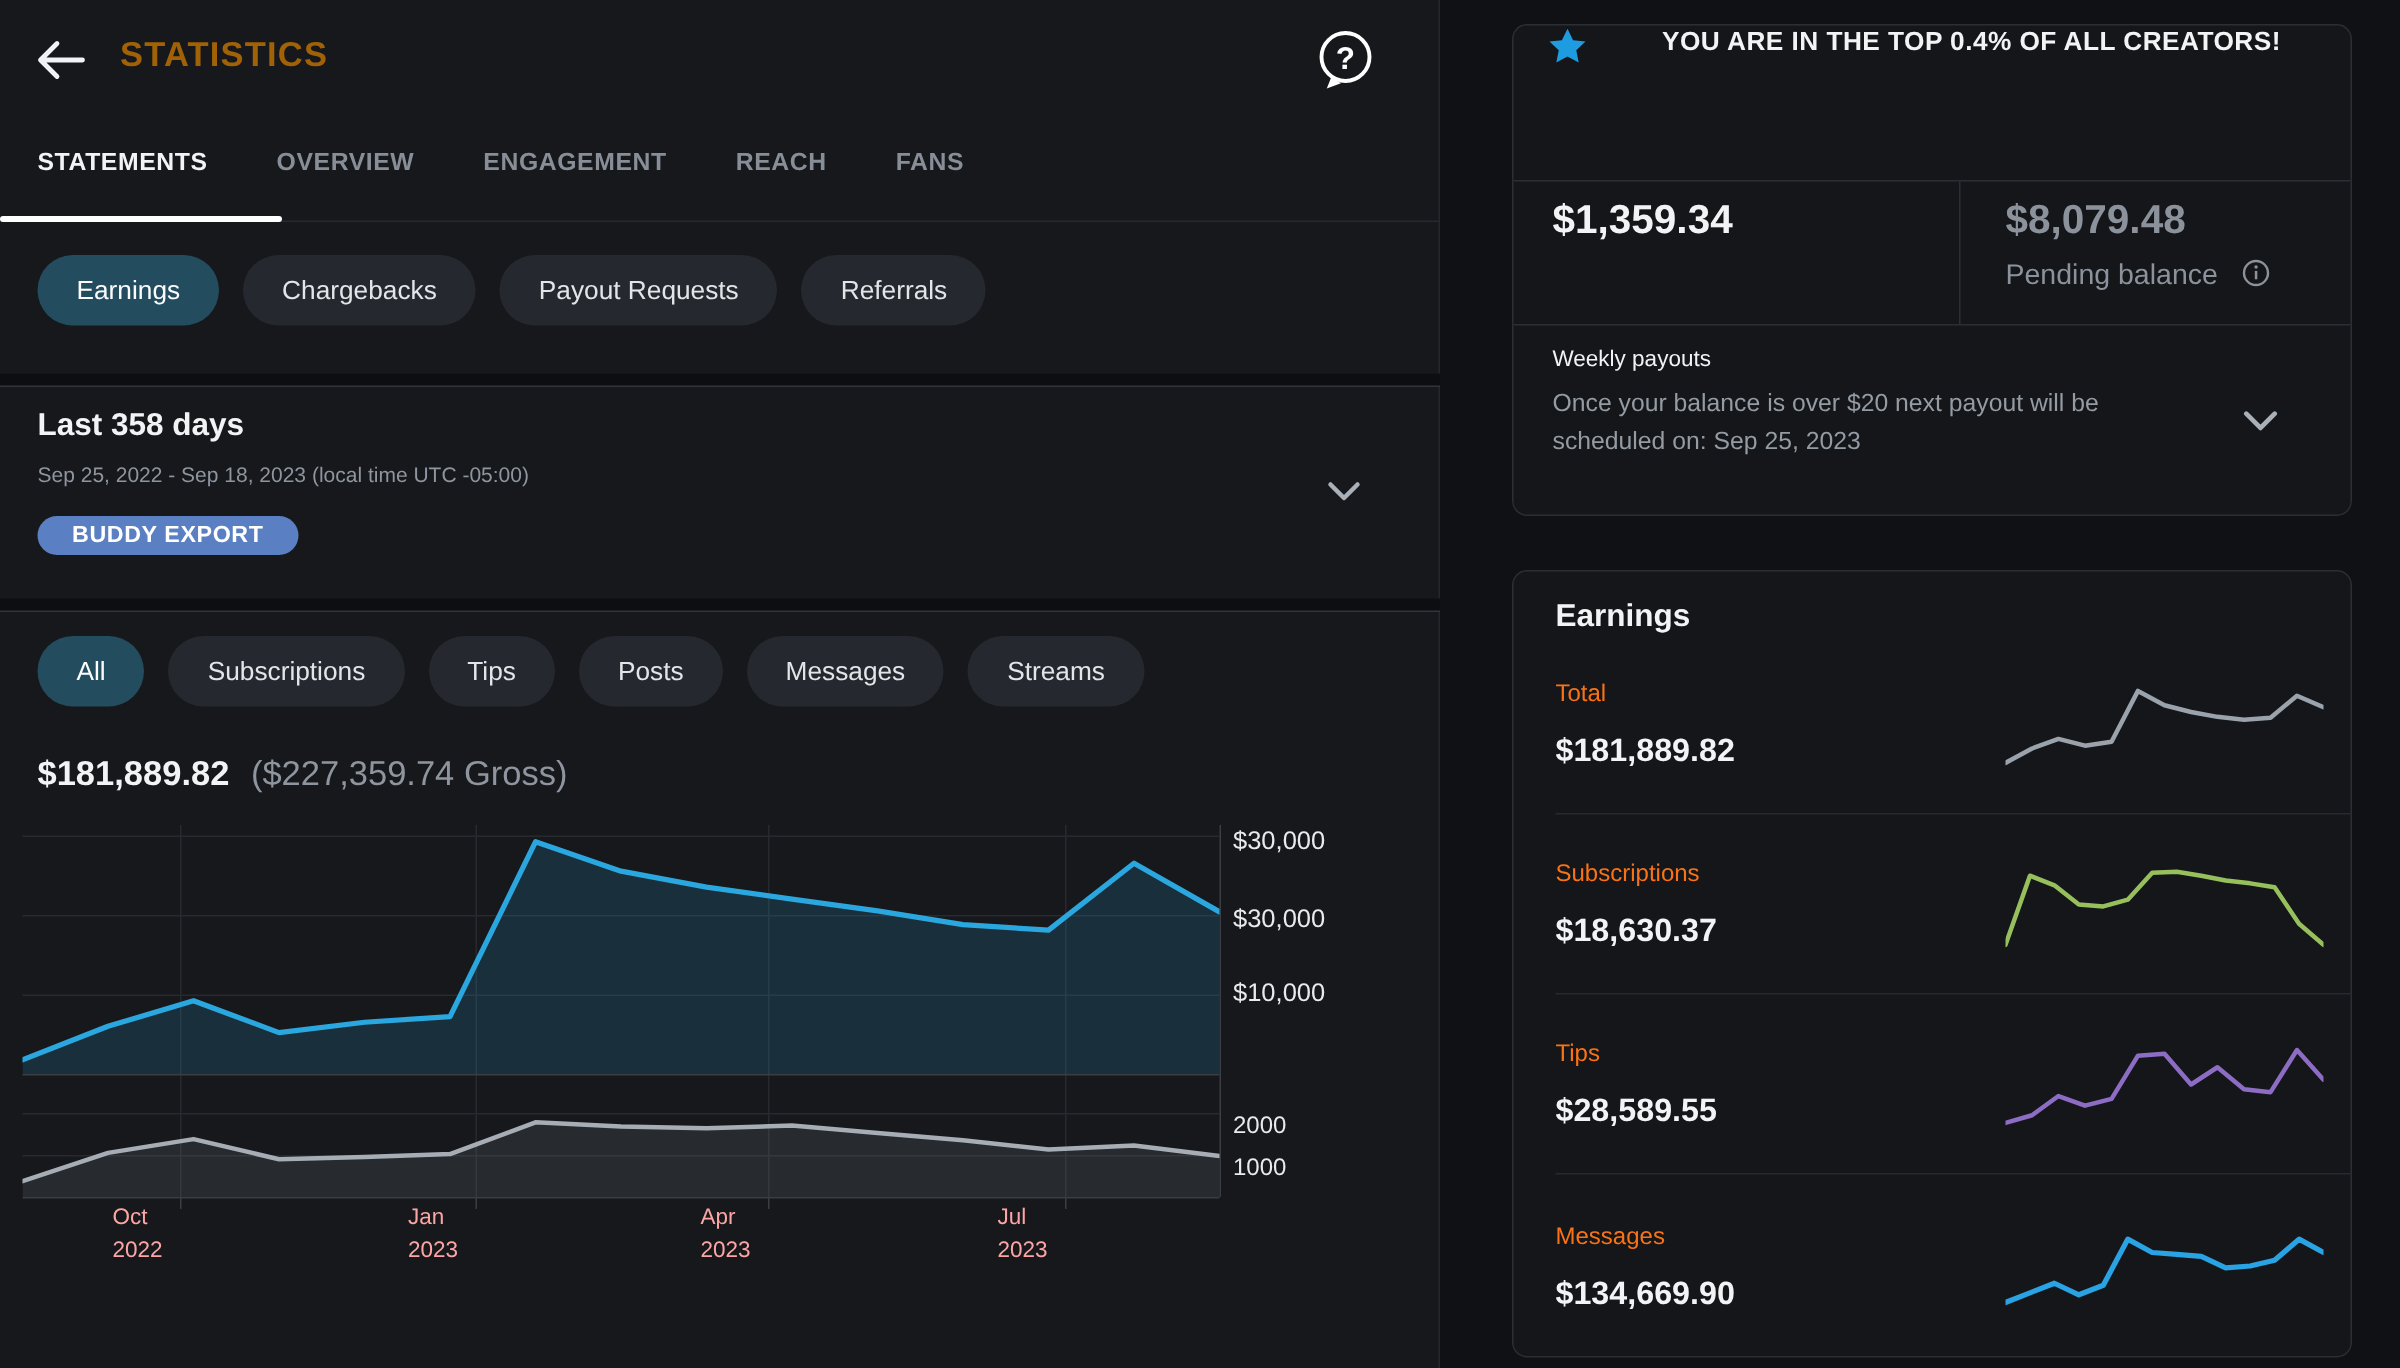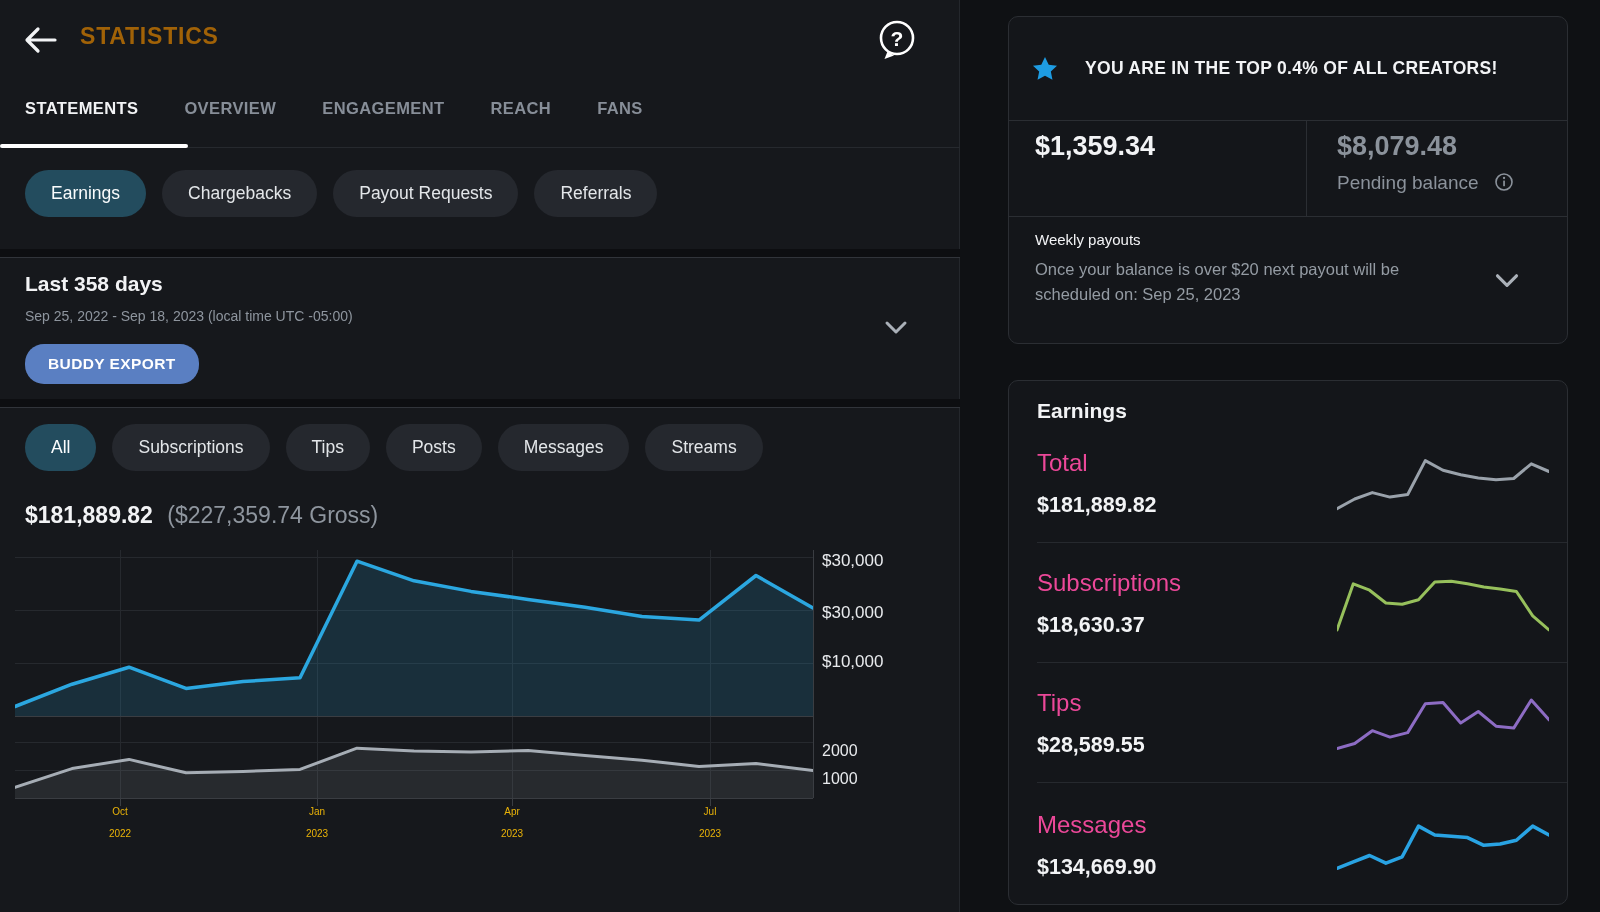--- a/index.html
+++ b/index.html
@@ -33,21 +33,21 @@
   .chip.selected { background:#234c5e; color:#fafcfd; }
 
   .section-divider { position:absolute; left:0; width:960px; height:9px;
                      background:#0d0e11; border-bottom:1px solid #31343a; }
 
   .period-title { position:absolute; left:25px; top:272px; font-size:21px;
                   font-weight:bold; color:#f2f3f5; }
   .period-range { position:absolute; left:25px; top:308px; font-size:14px; color:#8e959e; }
   .period-chevron { position:absolute; left:876px; top:308px; width:40px; height:40px;
                     background:none; border:none; cursor:pointer; }
-  .export-pill { position:absolute; left:25px; top:344px; height:40px; padding:0 23px;
+  .export-pill { position:absolute; left:25px; top:344px; height:26px; padding:0 23px;
                  border-radius:19px; background:#5a7fc2; border:none; cursor:pointer;
                  color:#ffffff; font-size:15.5px; font-weight:bold; letter-spacing:0.4px; }
 
   .totals-line { position:absolute; left:25px; top:502px; font-size:23px; }
   .totals-net { font-weight:bold; color:#f2f3f5; }
   .totals-gross { color:#8e959e; margin-left:8px; }
 
   
   .charts-wrap { position:absolute; left:15px; top:550px; width:798px; height:248px; }
   .vgrid { position:absolute; top:0; width:1px; height:248px; background:#26292e; }
@@ -55,32 +55,32 @@
   .hgrid.base { background:#3a3d42; }
   .yaxis-line { position:absolute; left:798px; top:0; width:1px; height:248px; background:#3a3d42; }
   .xtick { position:absolute; top:248px; width:1px; height:8px; background:#3a3d42; }
   .charts-wrap svg { position:absolute; left:0; }
   #chart-main { top:0; }
   #chart-activity { top:186px; }
 
   .ylabel { position:absolute; left:822px; color:#e8eaed; }
   .ylabel.big { font-size:17px; }
   .ylabel.small { font-size:16px; }
-  .xlabel { position:absolute; top:801px; width:90px; text-align:center;
-            font-size:10px; line-height:22px; color:#eab308; }
+  .xlabel { position:absolute; top:801px; width:90px; 
+            font-size:15px; line-height:22px; color:#fca5a5; }
 
   
   .right { position:absolute; left:961px; top:0; width:639px; height:912px; background:#0f1114; }
   .card { position:absolute; left:47px; width:560px; background:#14161a;
           border:1px solid #2b2e33; border-radius:10px; }
   .card.top-card { top:16px; height:328px; }
   .card.earnings-card { top:380px; height:525px; }
 
-  .banner-row { height:104px; display:flex; align-items:center; padding-left:22px;
-                border-bottom:1px solid #2b2e33; }
+  .banner-row { height:104px; display:flex; align-items:flex-start; padding-left:22px;
+                border-bottom:1px solid #2b2e33;gap:23px; }
   .banner-text { margin-left:26px; font-size:17.5px; font-weight:bold;
                  letter-spacing:0.3px; color:#f2f3f5; }
 
   .balance-row { height:96px; display:flex; border-bottom:1px solid #2b2e33; }
   .balance-cell { padding:10px 0 0 26px; }
   .balance-cell.current { width:297px; }
   .balance-cell.pending { flex:1; border-left:1px solid #2b2e33; padding-left:30px; }
   .balance-value { font-size:27px; font-weight:bold; color:#f2f3f5; }
   .balance-label { margin-top:10px; font-size:19px; color:#d9dce0; }
   .pending .balance-value, .pending .balance-label { color:#8b929b; }
@@ -91,21 +91,21 @@
   .weekly-desc { margin-top:9px; max-width:420px; font-size:16.5px; line-height:25px; color:#949ba3; }
   .weekly-chevron { position:absolute; right:40px; top:44px; width:40px; height:40px;
                     background:none; border:none; cursor:pointer; }
 
   .earnings-title { padding:18px 0 0 28px; font-size:21px; font-weight:bold; color:#f2f3f5; }
   .earn-row { display:flex; align-items:center; justify-content:space-between;
               height:120px; margin-left:28px; padding-right:18px;
               border-bottom:1px solid #26292e; }
   .earn-row.last { border-bottom:none; height:122px; }
   .earn-texts { padding-top:2px; }
-  .earn-label { font-size:24px; color:#ec4899; }
+  .earn-label { font-size:16px; color:#f97316; }
   .earn-value { margin-top:16px; font-size:21.5px; font-weight:bold; color:#f2f3f5; }
   .spark { width:212px; height:74px; }
 </style>
 </head>
 <body>
 
 <div class="app">
 
   <div class="left">
 

